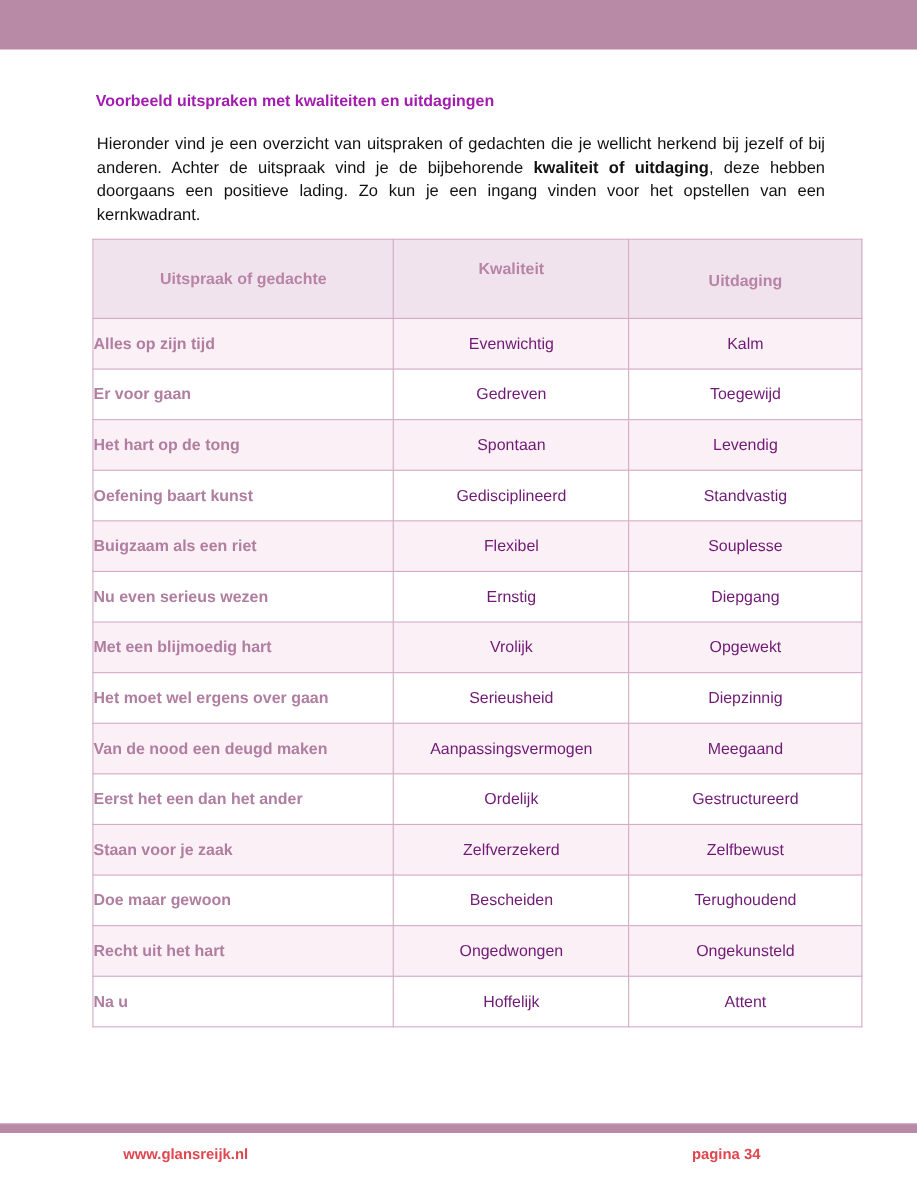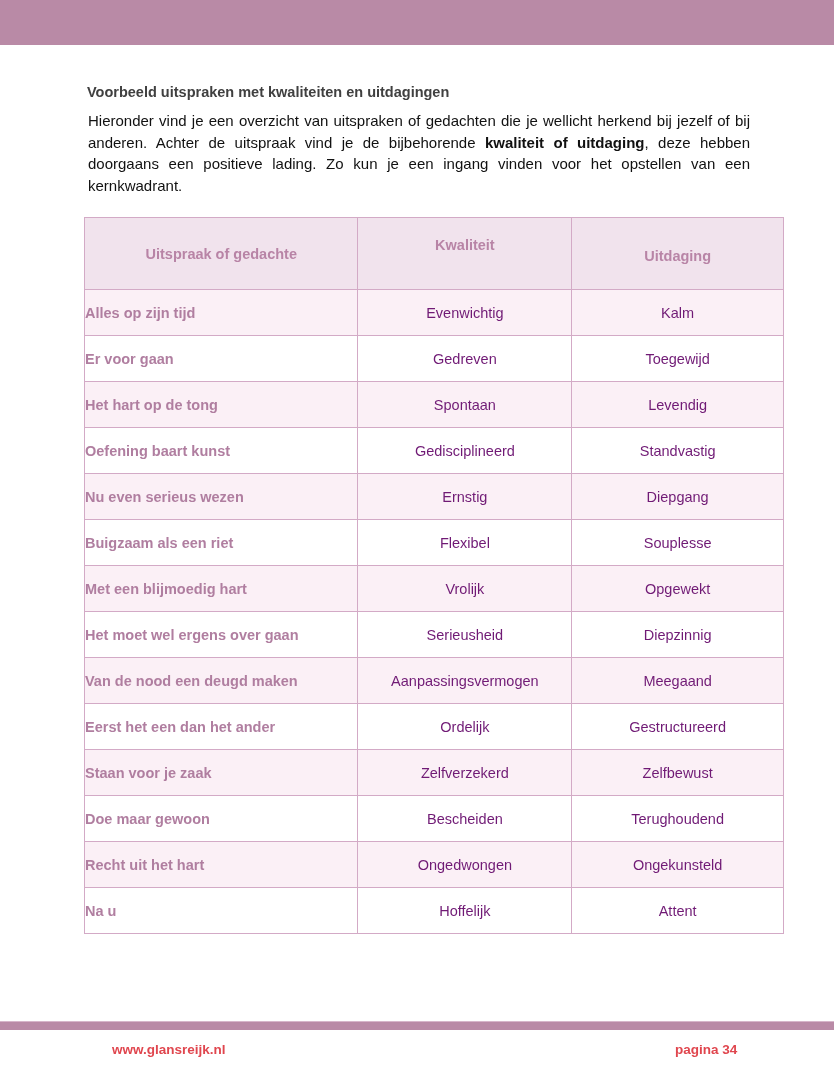--- a/index.html
+++ b/index.html
@@ -2,41 +2,41 @@
 <html><head>
 <meta charset="utf-8">
 <style>
   html, body { margin: 0; padding: 0; }
   body {
     width: 834px; height: 1080px; position: relative; background: #ffffff;
     font-family: "Liberation Sans", "DejaVu Sans", sans-serif; overflow: hidden;
   }
   .top-bar { position: absolute; left: 0; top: 0; width: 834px; height: 45px; background: #b98aa6; }
   .intro { position: absolute; left: 87px; top: 82px; width: 664px; }
-  .intro-heading { color: #404040; font-weight: bold; font-size: 14.5px; margin: 0 0 8px 0; line-height: 20px; }
+  .intro-heading { color: #a21caf; font-weight: bold; font-size: 14.5px; margin: 0 0 18px 0; line-height: 20px; }
   .intro-body { color: #111; font-size: 15px; line-height: 21.5px; text-align: justify; margin: 1px; }
   .intro-body b { font-weight: bold; }
   table.quad {
     position: absolute; left: 84px; top: 217px; width: 700px;
     border-collapse: collapse; border: 1px solid #c99cbb;
   }
   table.quad th, table.quad td { border: 1px solid #d3aac6; height: 45px; padding: 0; font-size: 14.5px; }
   table.quad thead th { height: 53px; background: #f1e3ed; color: #b884a6; font-weight: bold; }
   table.quad thead th:nth-child(1) { padding-top: 0; }
   table.quad thead th:nth-child(2) { padding-bottom: 18px; }
   table.quad thead th:nth-child(3) { padding-top: 4px; }
   table.quad col.c1 { width: 274px; } table.quad col.c2 { width: 214px; } table.quad col.c3 { width: 212px; }
   table.quad tbody tr:nth-child(odd) td { background: #fbf0f6; }
   table.quad tbody tr:nth-child(even) td { background: #ffffff; }
   td.phrase { text-align: left; padding-left: 9px; color: #b07ea0; font-weight: bold; }
   td.quality, td.challenge { text-align: center; color: #701a75; }
   .bottom-bar { position: absolute; left: 0; top: 1021px; width: 834px; height: 8px; background: #b98aa6; border-top: 1px solid #d7b6ca; }
   .footer-url, .footer-page { position: absolute; top: 1042px; color: #e0464e; font-weight: bold; font-size: 13.5px; }
   .footer-url { left: 112px; }
-  .footer-page { left: 675px; }
+  .footer-page { left: 629px; }
 </style>
 </head>
 <body>
 
 <div class="top-bar"></div>
 
 <div class="intro">
   <h2 class="intro-heading">Voorbeeld uitspraken met kwaliteiten en uitdagingen</h2>
   <p class="intro-body"><span>Hieronder vind je een overzicht van uitspraken of gedachten die je wellicht herkend bij jezelf of bij anderen. Achter de uitspraak vind je de bijbehorende </span><b>kwaliteit of uitdaging</b><span>, deze hebben doorgaans een positieve lading. Zo kun je een ingang vinden voor het opstellen van een kernkwadrant.</span></p>
 </div>
@@ -69,28 +69,28 @@
         <td class="phrase">Het hart op de tong</td>
         <td class="quality">Spontaan</td>
         <td class="challenge">Levendig</td>
       </tr>
       <tr>
         <td class="phrase">Oefening baart  kunst</td>
         <td class="quality">Gedisciplineerd</td>
         <td class="challenge">Standvastig</td>
       </tr>
       <tr>
+        <td class="phrase">Buigzaam als een riet</td>
+        <td class="quality">Flexibel</td>
+        <td class="challenge">Souplesse</td>
+      </tr>
+      <tr>
         <td class="phrase">Nu even serieus wezen</td>
         <td class="quality">Ernstig</td>
         <td class="challenge">Diepgang</td>
-      </tr>
-      <tr>
-        <td class="phrase">Buigzaam als een riet</td>
-        <td class="quality">Flexibel</td>
-        <td class="challenge">Souplesse</td>
       </tr>
       <tr>
         <td class="phrase">Met een blijmoedig hart</td>
         <td class="quality">Vrolijk</td>
         <td class="challenge">Opgewekt</td>
       </tr>
       <tr>
         <td class="phrase">Het moet wel ergens over gaan</td>
         <td class="quality">Serieusheid</td>
         <td class="challenge">Diepzinnig</td>

